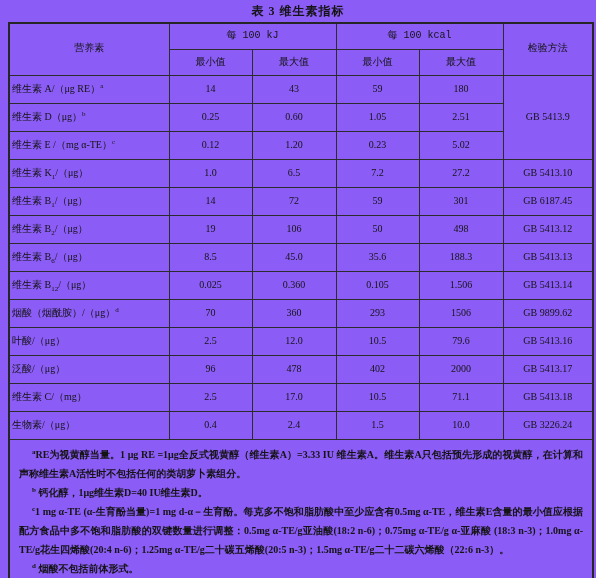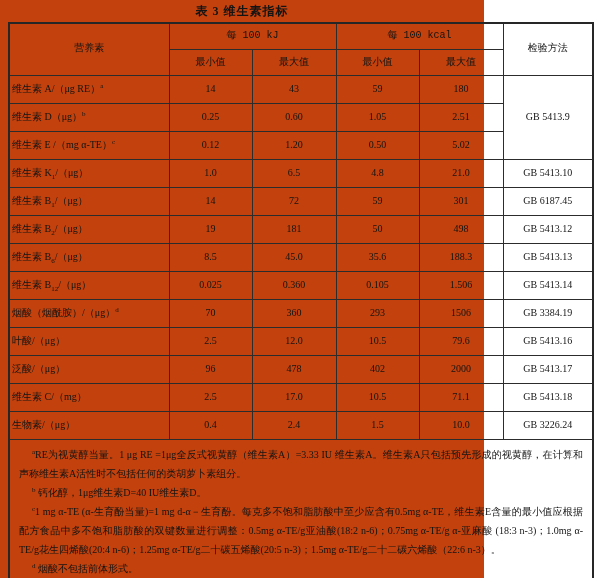--- a/index.html
+++ b/index.html
@@ -3,21 +3,21 @@
 <meta charset="utf-8">
 <style>
   * { margin: 0; padding: 0; box-sizing: border-box; }
   html, body {
     width: 600px; height: 578px;
     background: #ffffff;
     font-family: "Liberation Serif", "DejaVu Serif", serif;
     color: #141414;
     overflow: hidden;
   }
-  .page { position: relative; width: 484px; height: 578px; background: #c2410c; }
+  .page { position: relative; width: 596px; height: 578px; background: #8b5cf6; }
   .doc-title {
     position: absolute; top: 3px; left: 0; width: 100%;
     text-align: center;
     font-size: 12px; font-weight: bold;
     letter-spacing: 1px;
   }
   table.vitamin-table {
     position: absolute; left: 8px; top: 22px;
     width: 584px;
     border-collapse: collapse;
@@ -46,20 +46,21 @@
     text-align: left;
     vertical-align: top;
     padding: 5px 9px 4px 9px;
     height: 131px;
   }
   td.footnotes-cell p.fn {
     font-size: 10px;
     line-height: 19px;
     text-indent: 13px;
     text-align: justify;
+    font-weight: bold;
   }
 </style>
 </head>
 <body>
 
 <div class="page">
   <div class="doc-title">表 3  维生素指标</div>
 
   <table class="vitamin-table">
     <colgroup>
@@ -97,43 +98,43 @@
           <td class="name-cell"><span>维生素 D（μg）</span><sup>b</sup></td>
           <td>0.25</td>
           <td>0.60</td>
           <td>1.05</td>
           <td>2.51</td>
         </tr>
         <tr class="data-row">
           <td class="name-cell"><span>维生素 E /（mg α-TE）</span><sup>c</sup></td>
           <td>0.12</td>
           <td>1.20</td>
-          <td>0.50</td>
+          <td>0.23</td>
           <td>5.02</td>
         </tr>
         <tr class="data-row">
           <td class="name-cell"><span>维生素 K</span><sub>1</sub><span>/（μg）</span></td>
           <td>1.0</td>
           <td>6.5</td>
-          <td>4.8</td>
-          <td>21.0</td>
+          <td>7.2</td>
+          <td>27.2</td>
           <td>GB 5413.10</td>
         </tr>
         <tr class="data-row">
           <td class="name-cell"><span>维生素 B</span><sub>1</sub><span>/（μg）</span></td>
           <td>14</td>
           <td>72</td>
           <td>59</td>
           <td>301</td>
           <td>GB 6187.45</td>
         </tr>
         <tr class="data-row">
           <td class="name-cell"><span>维生素 B</span><sub>2</sub><span>/（μg）</span></td>
           <td>19</td>
-          <td>181</td>
+          <td>106</td>
           <td>50</td>
           <td>498</td>
           <td>GB 5413.12</td>
         </tr>
         <tr class="data-row">
           <td class="name-cell"><span>维生素 B</span><sub>6</sub><span>/（μg）</span></td>
           <td>8.5</td>
           <td>45.0</td>
           <td>35.6</td>
           <td>188.3</td>
@@ -146,21 +147,21 @@
           <td>0.105</td>
           <td>1.506</td>
           <td>GB 5413.14</td>
         </tr>
         <tr class="data-row">
           <td class="name-cell"><span>烟酸（烟酰胺）/（μg）</span><sup>d</sup></td>
           <td>70</td>
           <td>360</td>
           <td>293</td>
           <td>1506</td>
-          <td>GB 3384.19</td>
+          <td>GB 9899.62</td>
         </tr>
         <tr class="data-row">
           <td class="name-cell"><span>叶酸/（μg）</span></td>
           <td>2.5</td>
           <td>12.0</td>
           <td>10.5</td>
           <td>79.6</td>
           <td>GB 5413.16</td>
         </tr>
         <tr class="data-row">

